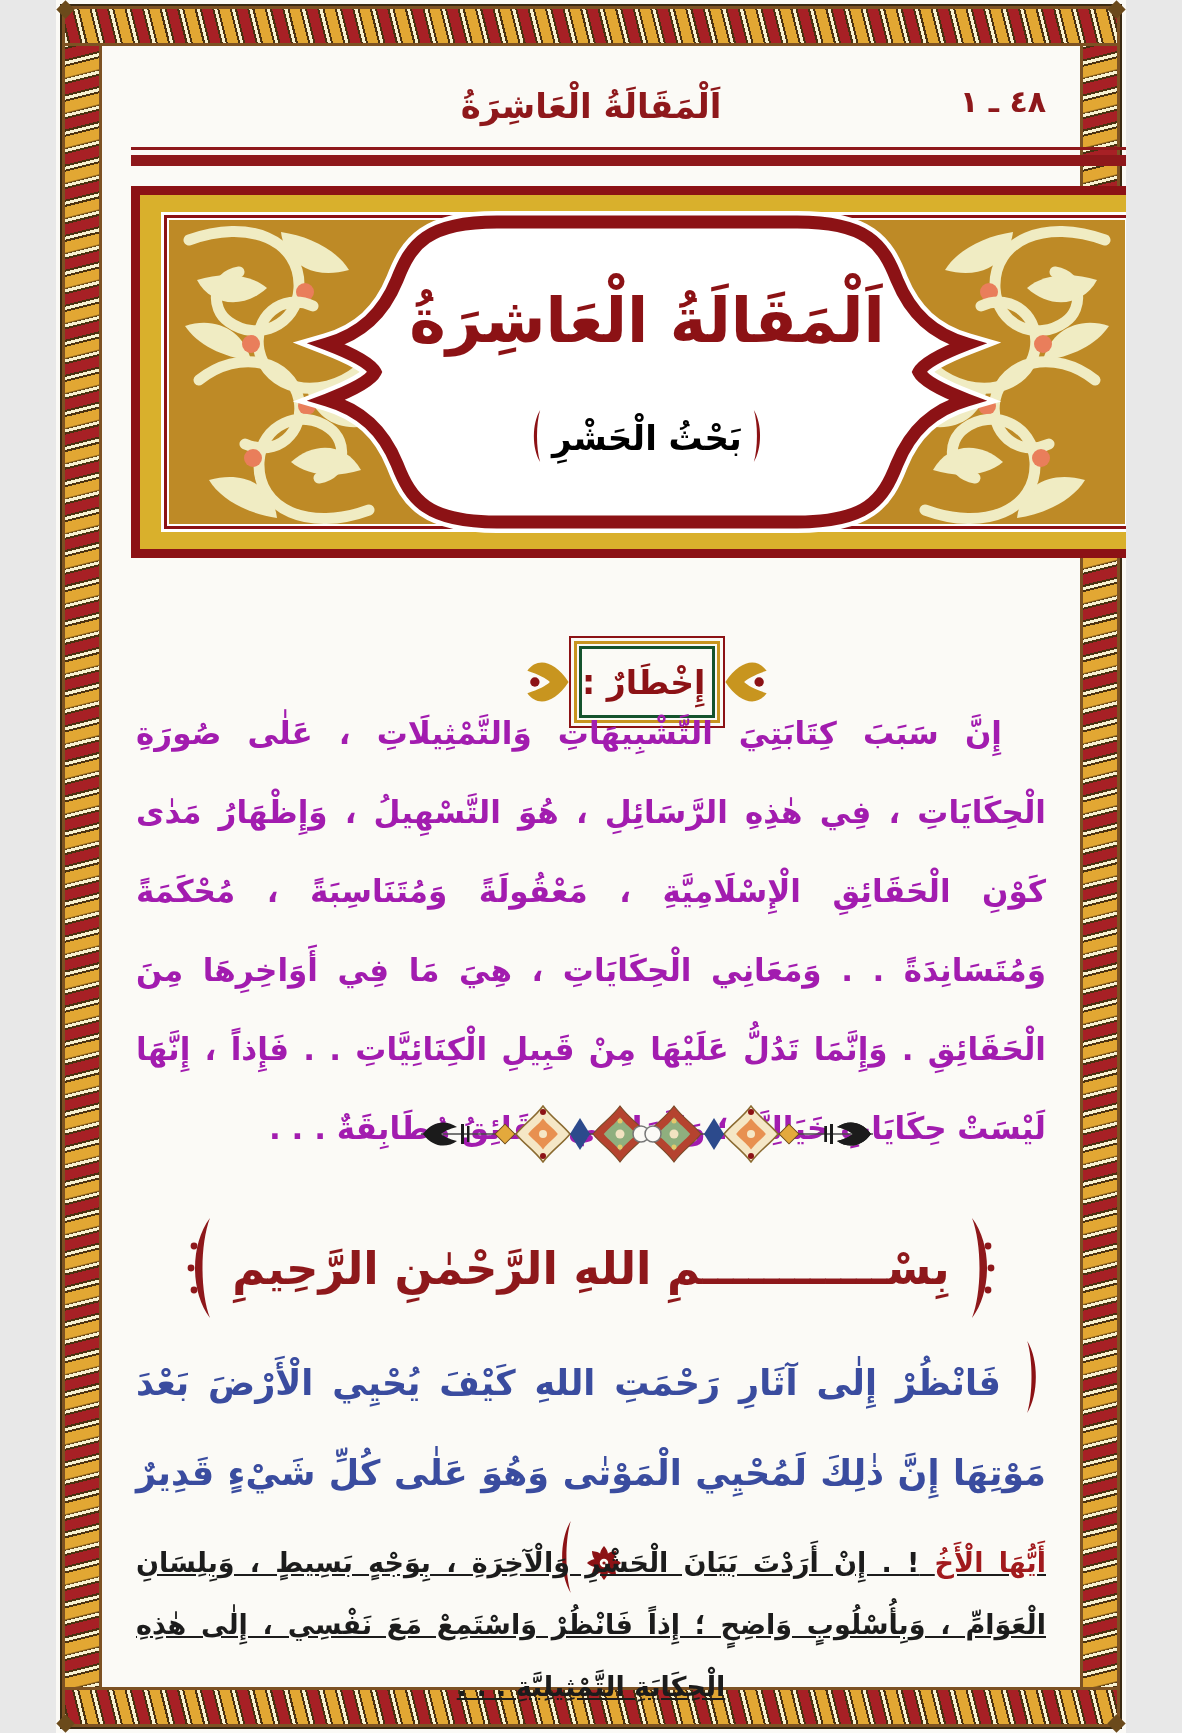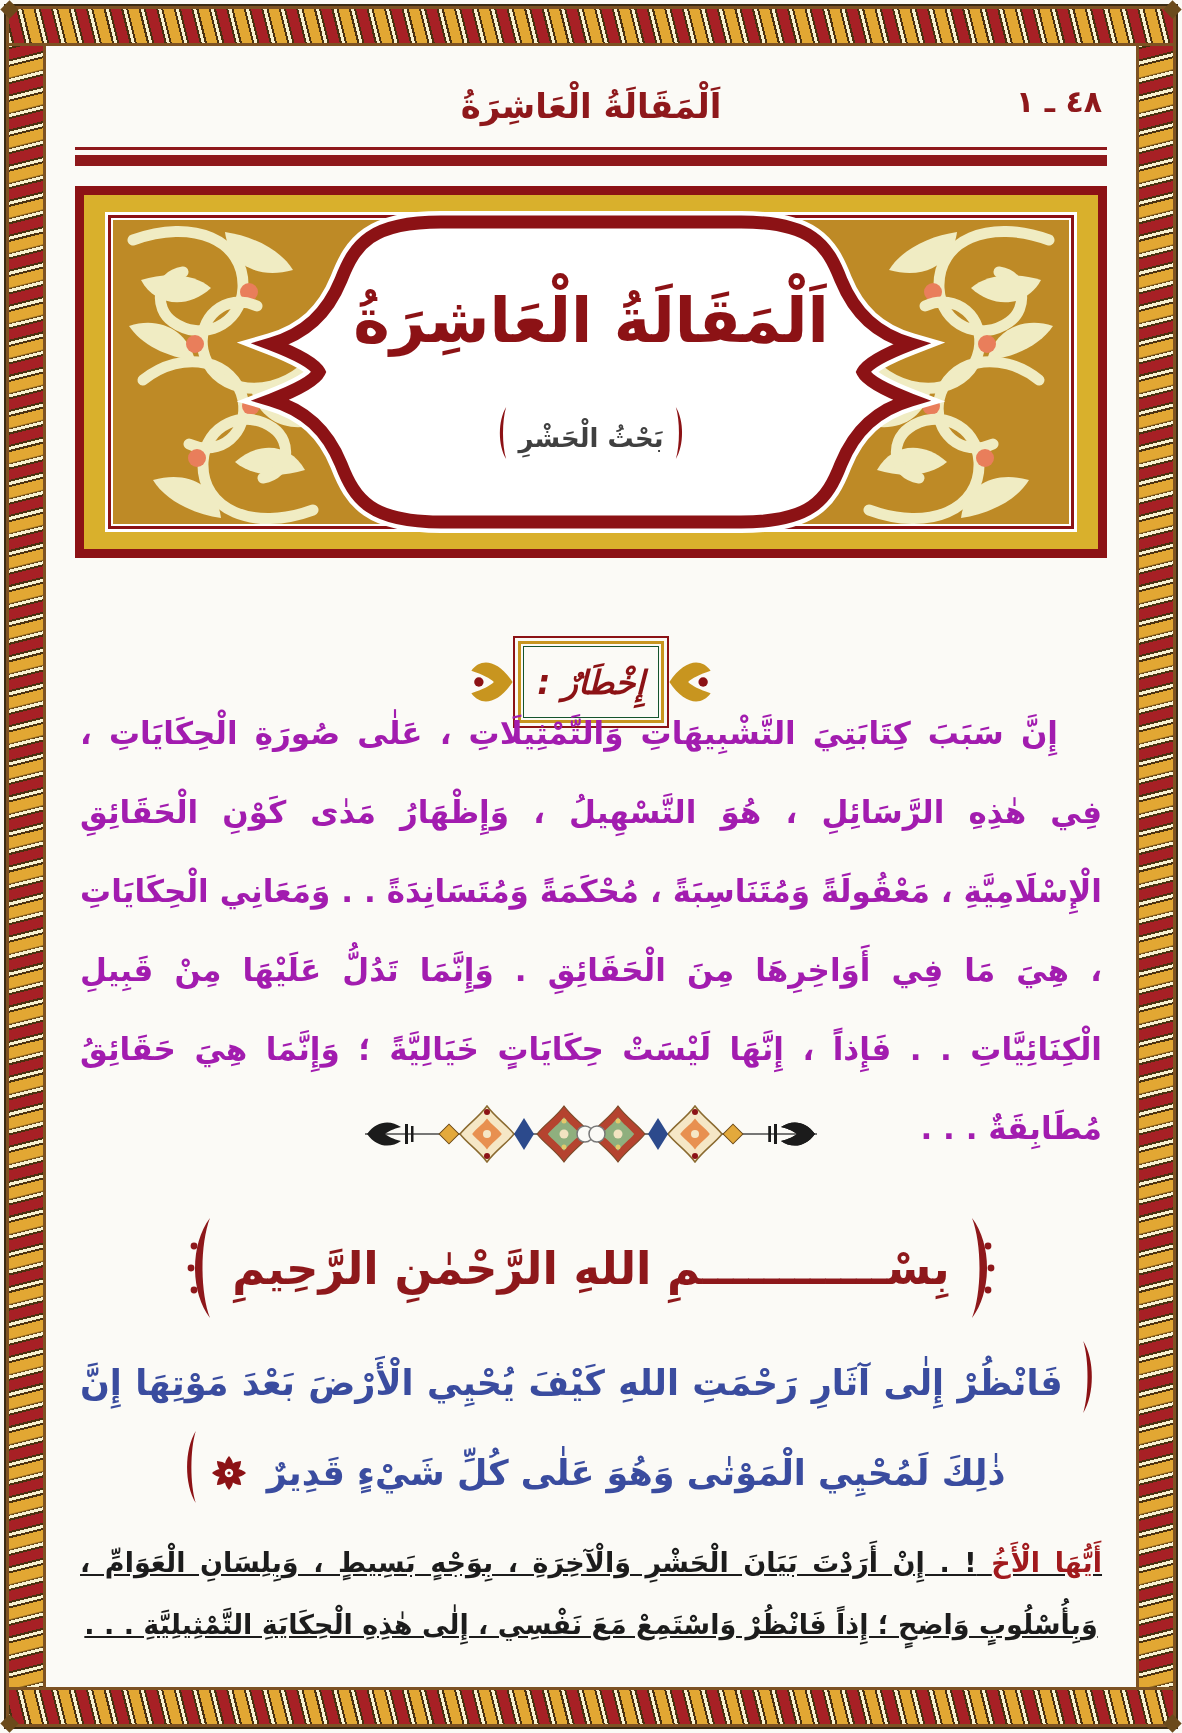--- a/index.html
+++ b/index.html
@@ -1,17 +1,17 @@
 <!DOCTYPE html>
 <html lang="ar"><head>
 <meta charset="utf-8">
 <style>
   html,body{margin:0;padding:0;background:#e8e8e8;}
   .page{
-    position:relative; width:1182px; height:1733px; margin:0 auto;
+    position:relative; width:1070px; height:1733px; margin:0 auto;
     background:#FBFAF6; overflow:hidden;
     font-family:"DejaVu Sans", sans-serif;
   }
   
   .bstrip{position:absolute; border:3px solid #7D5223; box-sizing:border-box;}
   .bstrip.h{left:6px; right:6px; height:40px;
     background:repeating-linear-gradient(76deg,
       #F8F1D0 0 3px, #4a3110 3px 5px, #A72025 5px 15px, #4a3110 15px 17px,
       #F8F1D0 17px 20px, #4a3110 20px 22px, #E2A733 22px 32px, #4a3110 32px 34px);}
   .bstrip.v{top:6px; bottom:6px; width:40px;
@@ -30,30 +30,30 @@
   .page-num{position:absolute; right:80px; top:77px; height:50px; line-height:50px;
     font-size:30px; font-weight:bold; color:#8E181B; direction:rtl;}
   .rule-thin{position:absolute; left:75px; width:1032px; top:147px; height:3px; background:#8E181B;}
   .rule-thick{position:absolute; left:75px; width:1032px; top:155px; height:11px; background:#8E181B;}
 
   
   .frame-wrap{position:absolute; left:75px; top:186px; width:1032px; height:372px;}
   .frame-title{position:absolute; left:75px; width:1032px; top:250px; height:142px; line-height:142px;
     text-align:center; font-size:62px; font-weight:bold; color:#8C1215; direction:rtl;}
   .frame-sub{position:absolute; left:75px; width:1032px; top:398px; height:80px; line-height:80px;
-    text-align:center; font-size:26px; font-weight:bold; color:#404040; direction:rtl;}
+    text-align:center; font-size:34px; font-weight:bold; color:#000000; direction:rtl;}
   .frame-sub svg{vertical-align:-12px; margin:0 6px;}
 
   
   .notice{position:absolute; left:476px; top:636px; width:230px; height:92px;}
   .nbox-outer{position:absolute; left:37px; top:0; width:156px; height:92px; box-sizing:border-box;
     border:2px solid #8C1215; background:#FBFAF6; padding:3px;}
   .nbox-mid{width:100%; height:100%; box-sizing:border-box; border:3px solid #C8951F; padding:2px;}
-  .nbox-in{width:100%; height:100%; box-sizing:border-box; border:1px solid #14532d;
-    display:flex; align-items:center; justify-content:center;font-style:italic;}
+  .nbox-in{width:100%; height:100%; box-sizing:border-box; border:3px solid #14532d;
+    display:flex; align-items:center; justify-content:flex-start;}
   .nbox-in span{font-size:33px; font-weight:bold; color:#8C1215; direction:rtl;}
   .nornL{position:absolute; left:-8px; top:16px;}
   .nornR{position:absolute; right:-8px; top:16px; transform:scale(-1,1);}
 
   
   .intro{position:absolute; left:80px; right:80px; top:694px; margin:0;
     direction:rtl; text-align:justify; text-indent:44px;
     font-size:31px; font-weight:bold; color:#a21caf; line-height:79px;}
   .verse{position:absolute; left:80px; right:80px; top:1338px; margin:0;
     direction:rtl; text-align:justify; text-align-last:center;

